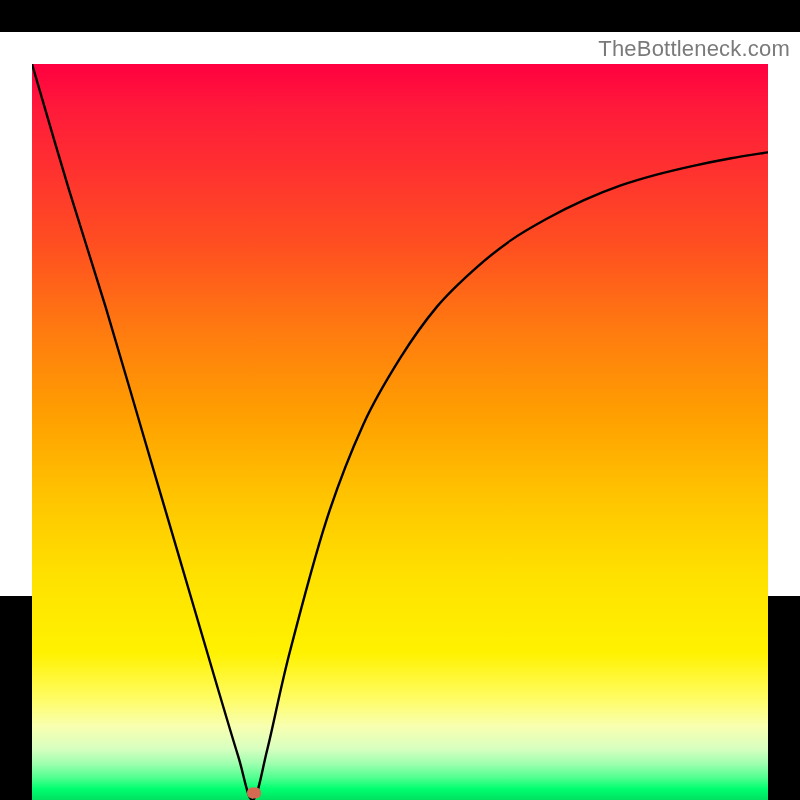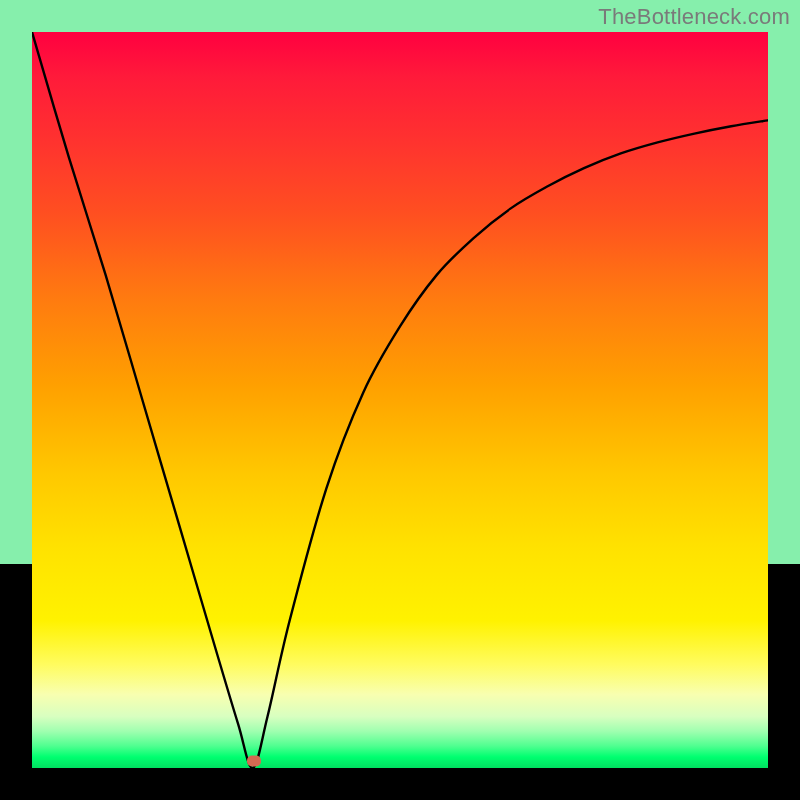--- a/index.html
+++ b/index.html
@@ -8,21 +8,22 @@
     width: 800px;
     height: 800px;
     overflow: hidden;
     background: #000;
     font-family: Arial, Helvetica, sans-serif;
   }
   .frame {
     position: relative;
     width: 800px;
     height: 564px;
-    background: #86efac;
+    background: #ffffff;
+    margin-top: 32px;
   }
   .plot {
     position: absolute;
     left: 32px;
     top: 32px;
     width: 736px;
     height: 736px;
     background: linear-gradient(to bottom,
       #ff0040 0%,
       #ff1a3a 6%,

